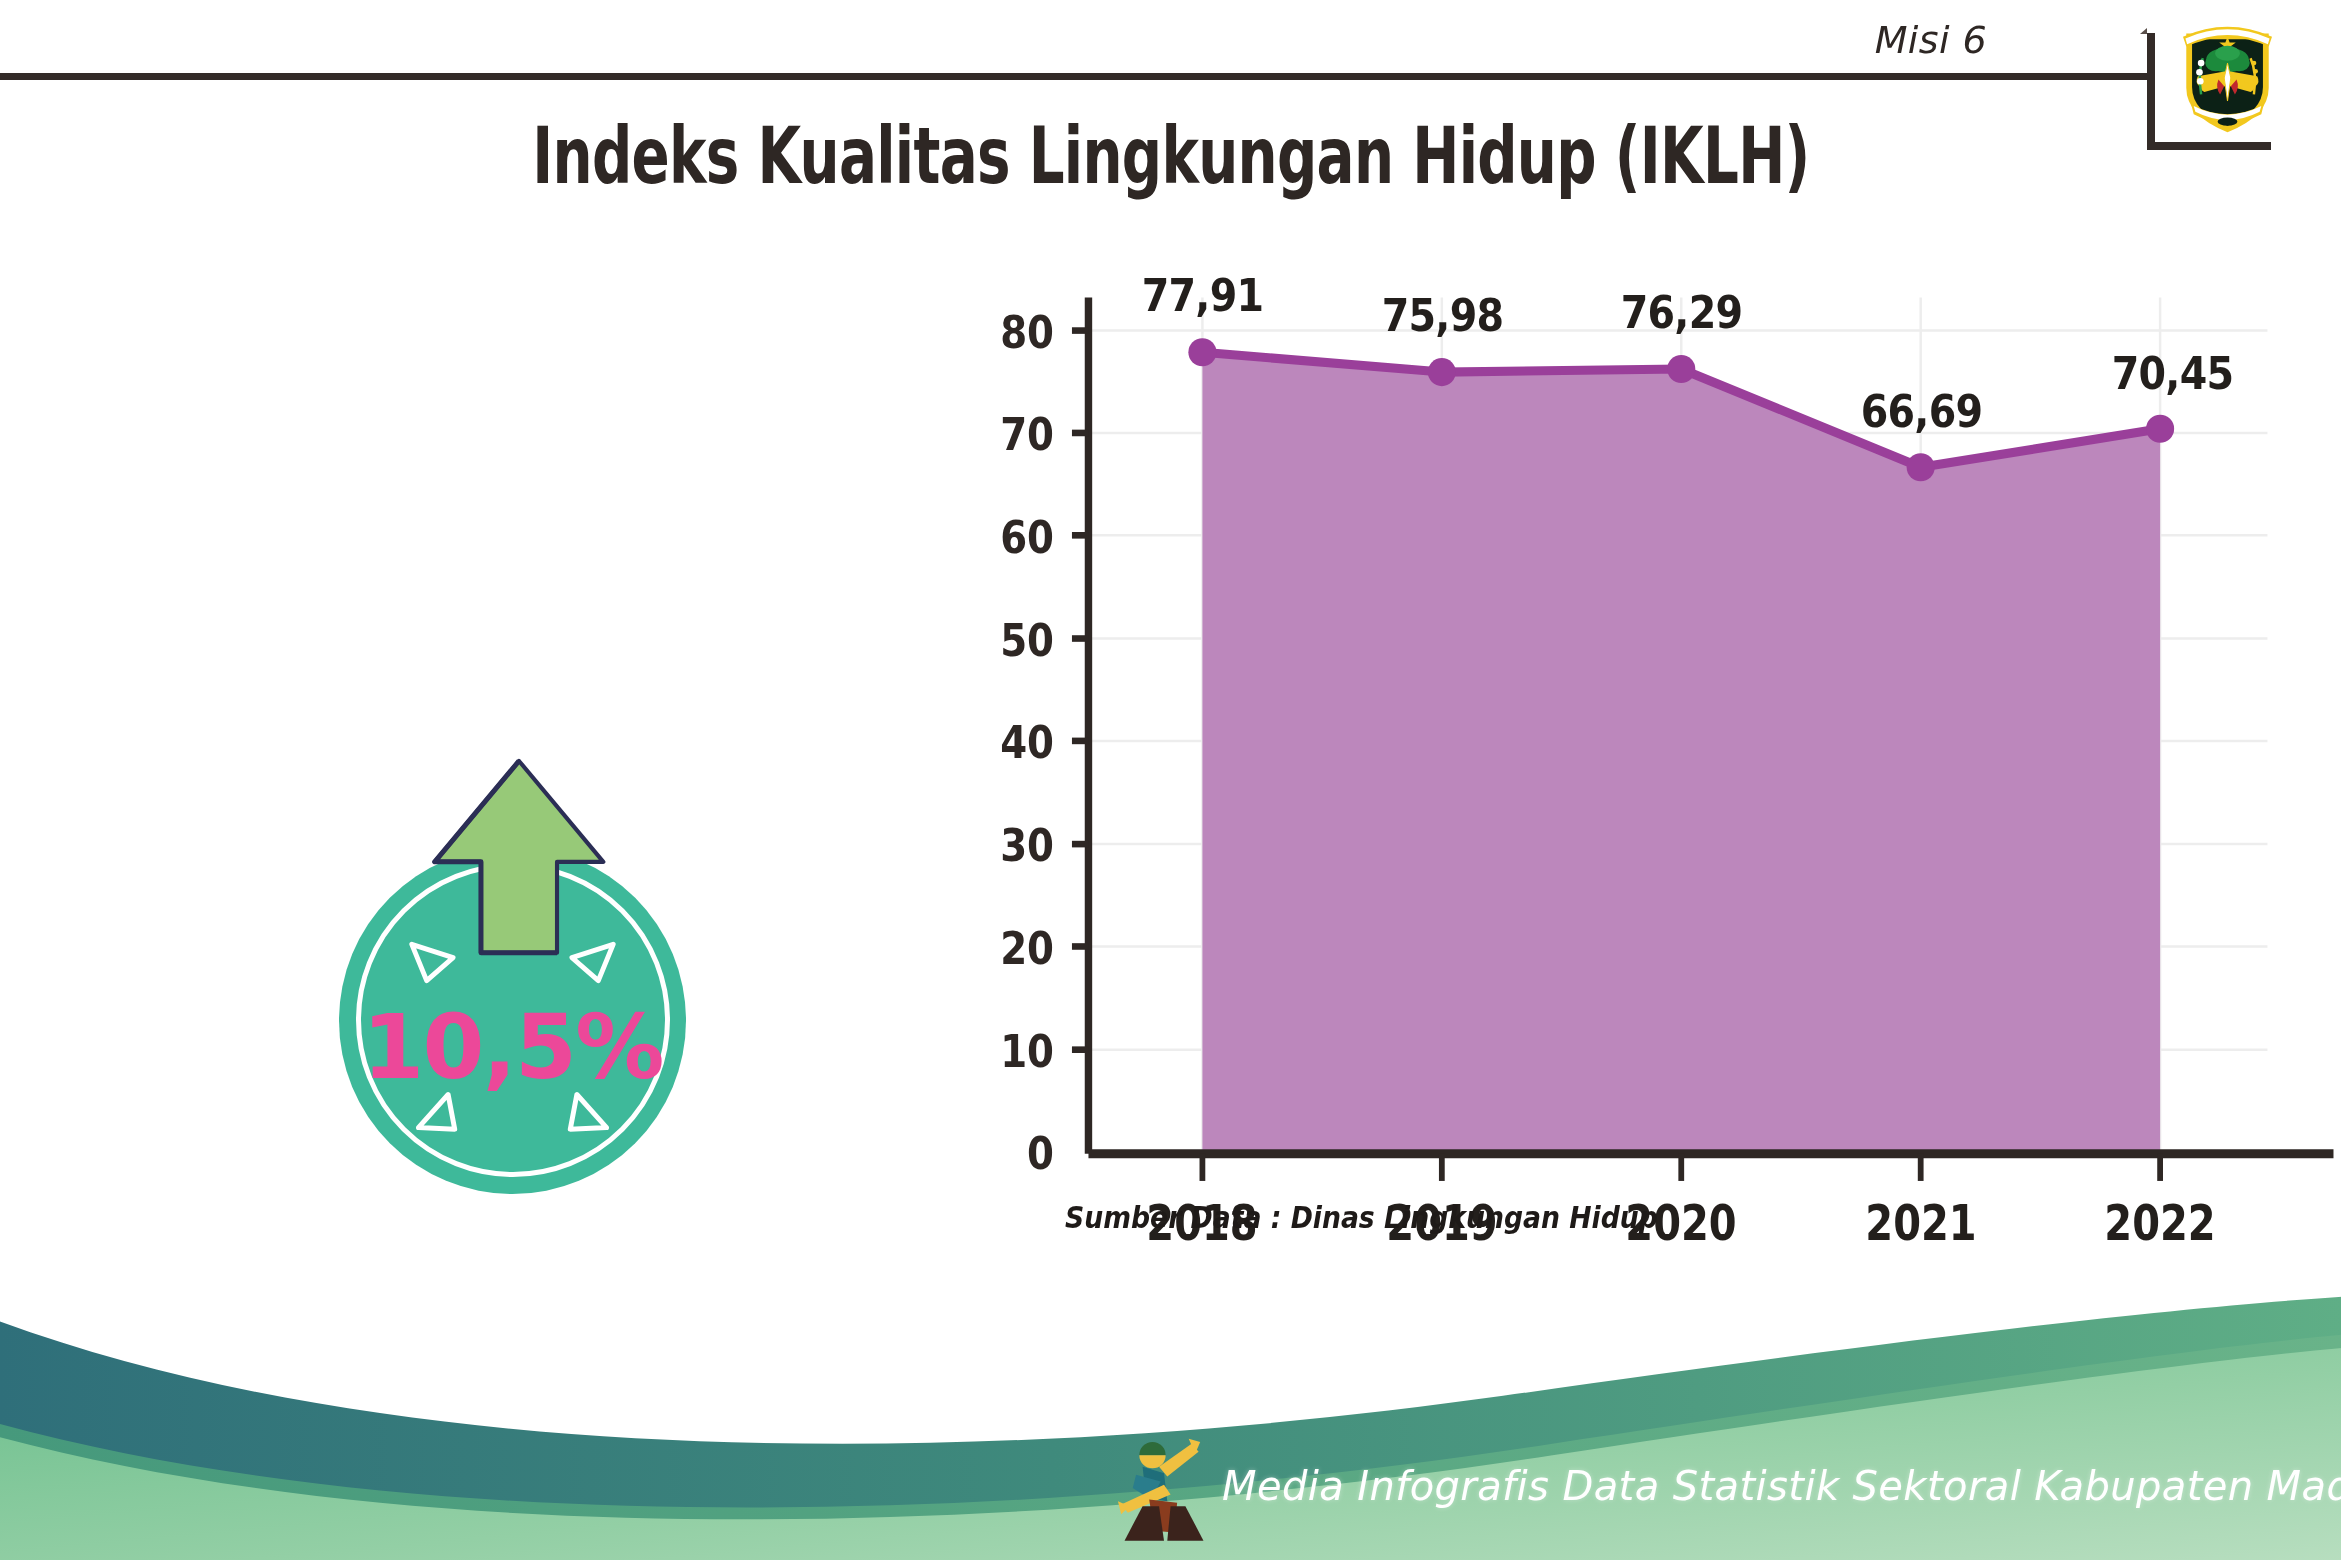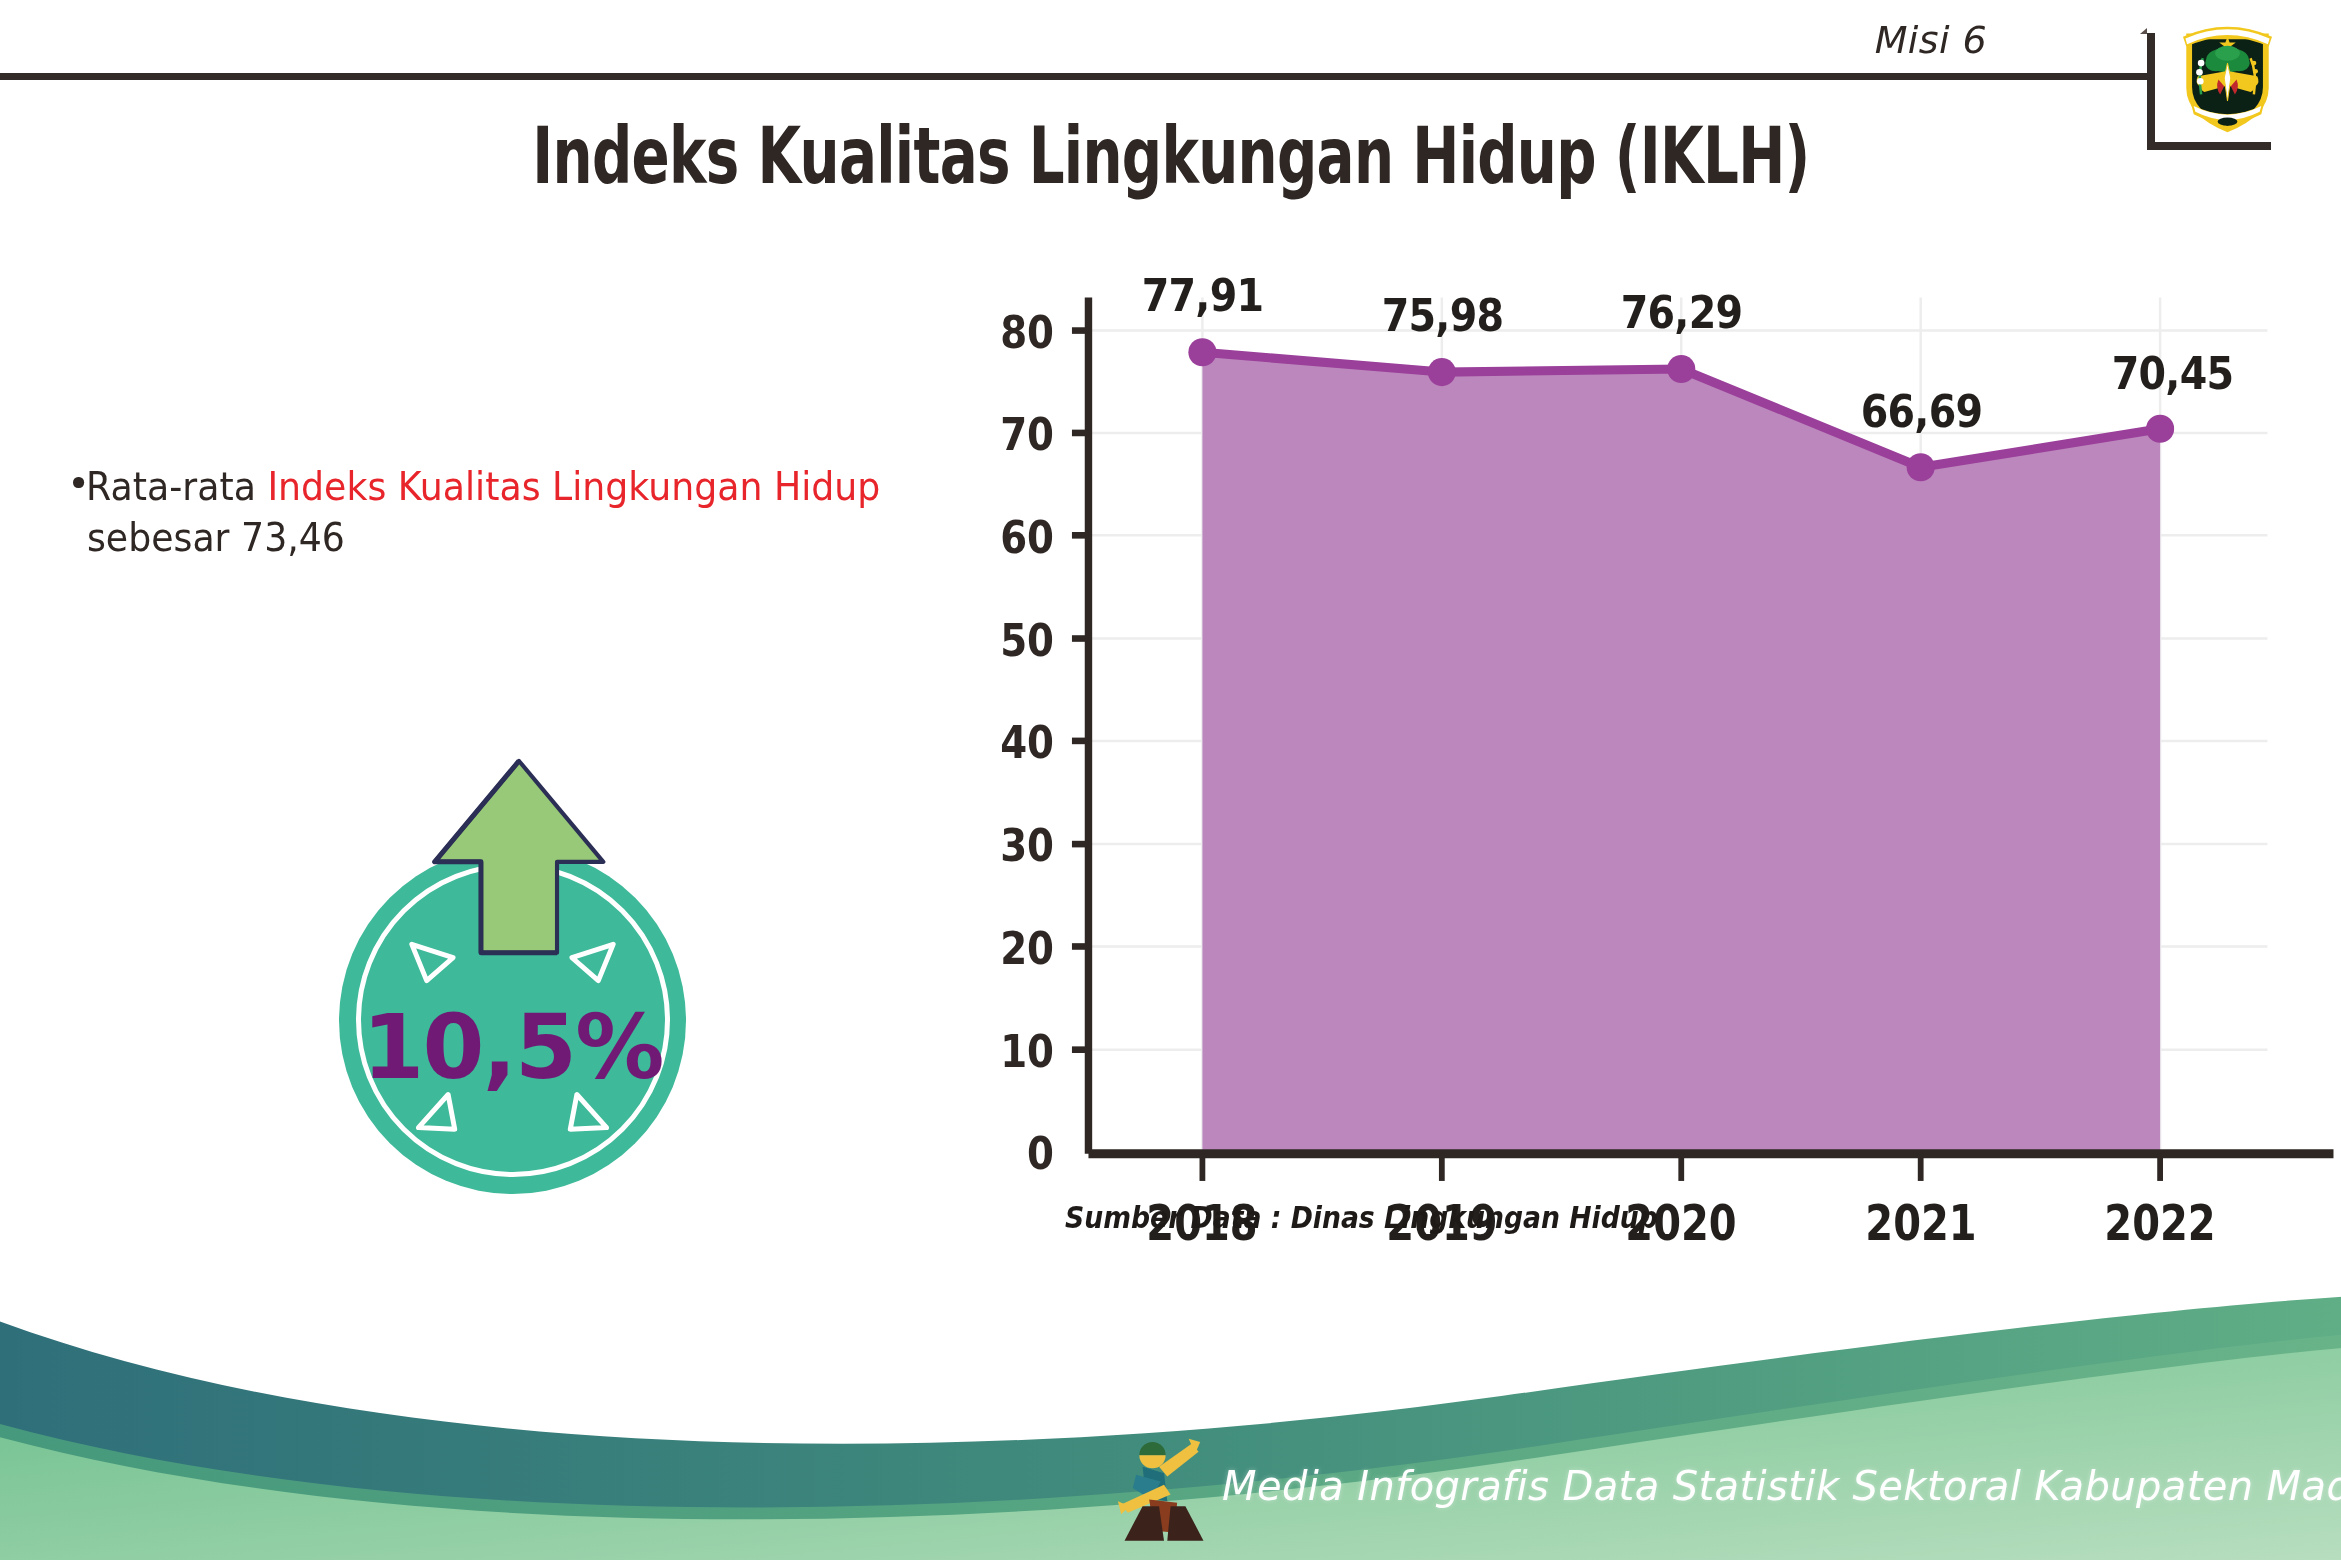--- a/index.html
+++ b/index.html
@@ -70,21 +70,21 @@
   }
   .badge-ring {
     position:absolute; left:30px; top:107px; width:314px; height:314px;
     border-radius:50%; border:5.8px solid #ffffff;
   }
   .badge-tick { position:absolute; }
   .badge-arrow { position:absolute; left:102px; top:0px; width:182px; height:248px; }
   .badge-value {
     position:absolute; left:0; top:239px; width:373px; text-align:center;
     font-family:"DejaVu Sans", sans-serif; font-weight:bold;
-    font-size:89px; color:#701a75; letter-spacing:-1.7px;
+    font-size:89px; color:#ec4899; letter-spacing:-1.7px;
   }
 
   
   #chart { position:absolute; left:996px; top:281px; width:1354px; height:933px;text-decoration:underline; }
   #chart-svg { position:absolute; left:0; top:0; }
   .ylabel {
     position:absolute; text-align:right; width:91px;
     font-family:"DejaVu Sans", sans-serif; font-weight:bold;
     font-size:45px; color:#2E2724;
     transform:scaleX(0.86); transform-origin:right center;
@@ -169,27 +169,20 @@
 
   <path d="M16 112 Q60 136 104 112 L101 124 Q60 146 19 124 Z" fill="#F2C81E"></path>
   <path d="M19 114 Q60 135 101 114 L99 121 Q60 141 21 121 Z" fill="#ffffff"></path>
   <ellipse cx="60" cy="133" rx="12" ry="5" fill="#0C2116"></ellipse>
 </svg>
 
 <div id="page-title">Indeks Kualitas Lingkungan Hidup (IKLH)</div>
 
 <div id="bullets">
 
-  <div class="bullet-item">
-    <div class="bullet-body">
-      <span class="bullet-dot"></span><span>Rata-rata </span><span class="red">Indeks Kualitas Lingkungan Hidup</span>
-      <br>
-      <span style="padding-left:15px;">sebesar 73,46</span>
-    </div>
-  </div>
 
 
 </div>
 
 <div id="increase-badge">
   <div class="badge-circle"></div>
   <div class="badge-ring"></div>
 
   <svg class="badge-tick" style="left:0;top:0;width:373px;height:446px;" viewBox="0 0 452 540">
 

